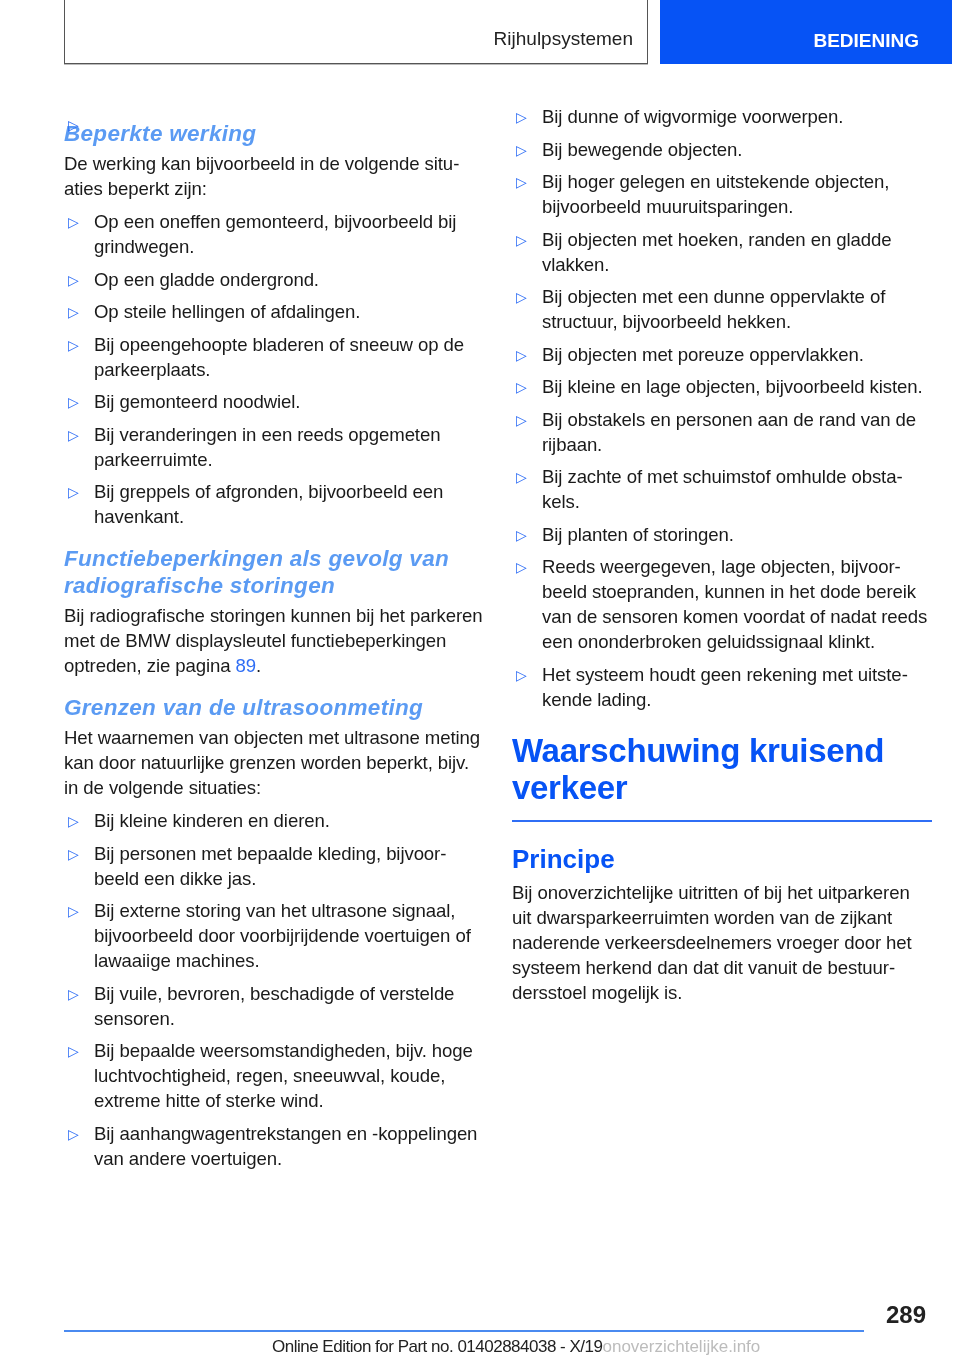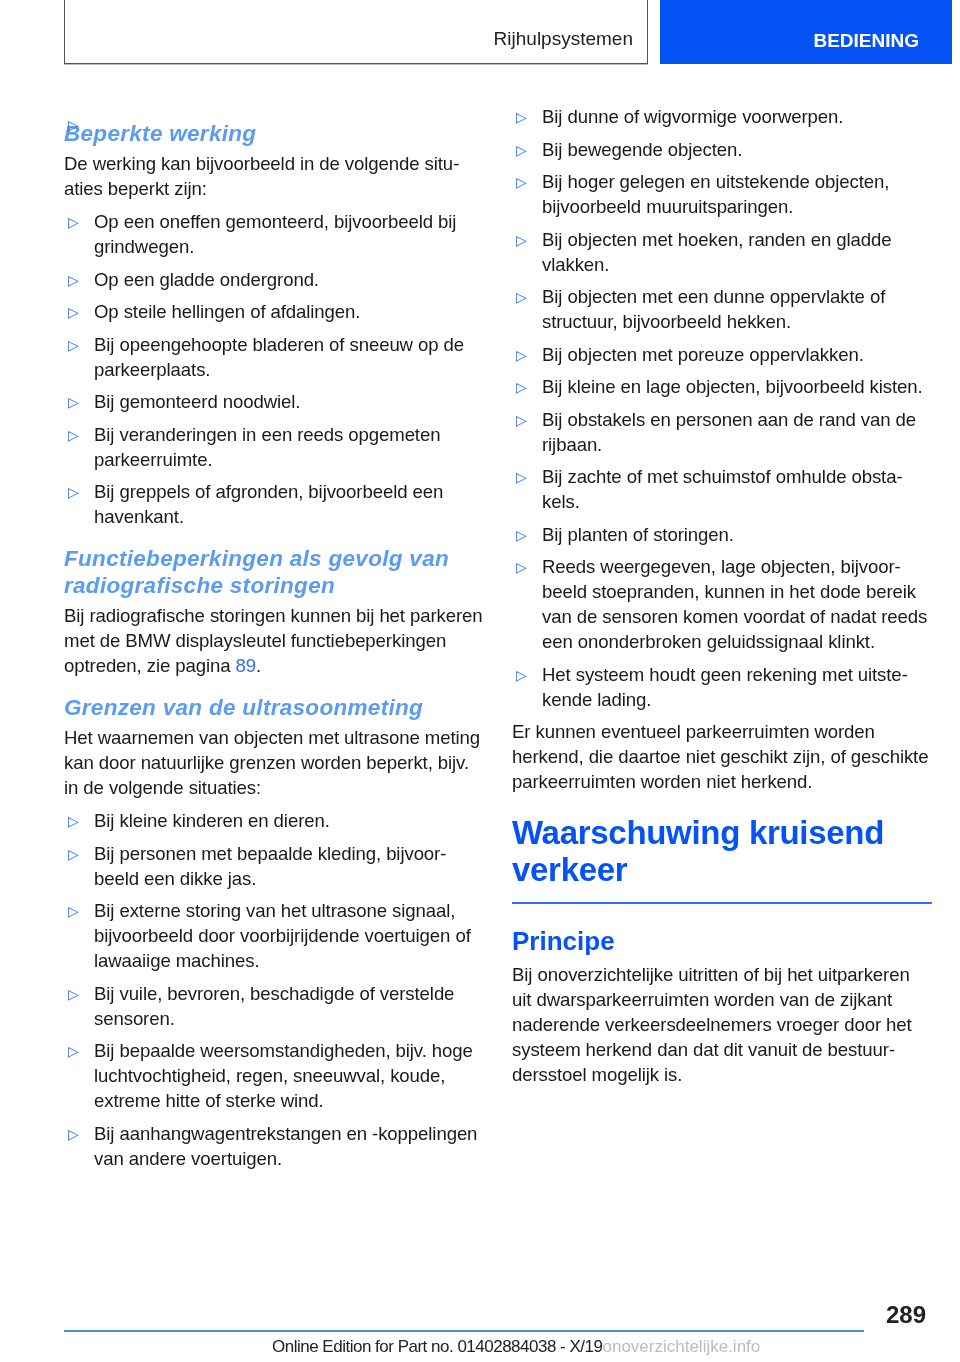--- a/index.html
+++ b/index.html
@@ -82,21 +82,20 @@
     <li><span class="tri">▷</span><span>Bij objecten met hoeken, randen en gladde vlakken.</span></li>
     <li><span class="tri">▷</span><span>Bij objecten met een dunne oppervlakte of structuur, bijvoorbeeld hekken.</span></li>
     <li><span class="tri">▷</span><span>Bij objecten met poreuze oppervlakken.</span></li>
     <li><span class="tri">▷</span><span>Bij kleine en lage objecten, bijvoorbeeld kis­ten.</span></li>
     <li><span class="tri">▷</span><span>Bij obstakels en personen aan de rand van de rijbaan.</span></li>
     <li><span class="tri">▷</span><span>Bij zachte of met schuimstof omhulde obsta­kels.</span></li>
     <li><span class="tri">▷</span><span>Bij planten of storingen.</span></li>
     <li><span class="tri">▷</span><span>Reeds weergegeven, lage objecten, bijvoor­beeld stoepranden, kunnen in het dode be­reik van de sensoren komen voordat of nadat reeds een ononderbroken geluidssignaal klinkt.</span></li>
     <li><span class="tri">▷</span><span>Het systeem houdt geen rekening met uitste­kende lading.</span></li>
   </ul>
-  <p class="body">Er kunnen eventueel parkeerruimten worden herkend, die daartoe niet geschikt zijn, of ge­schikte parkeerruimten worden niet herkend.</p>
 
   <h2 class="main">Waarschuwing kruisend verkeer</h2>
   <div class="rule"></div>
   <h3 class="principe">Principe</h3>
   <p class="body">Bij onoverzichtelijke uitritten of bij het uitparkeren uit dwarsparkeerruimten worden van de zijkant naderende verkeersdeelnemers vroeger door het systeem herkend dan dat dit vanuit de bestuur­dersstoel mogelijk is.</p>
 </div>
 
 <div class="pagenum">289</div>
 <div class="footer-rule"></div>
 <div class="footer-text"><span>Online Edition for Part no. 01402884038 - X/19</span><span class="wm">onoverzichtelijke.info</span></div>

